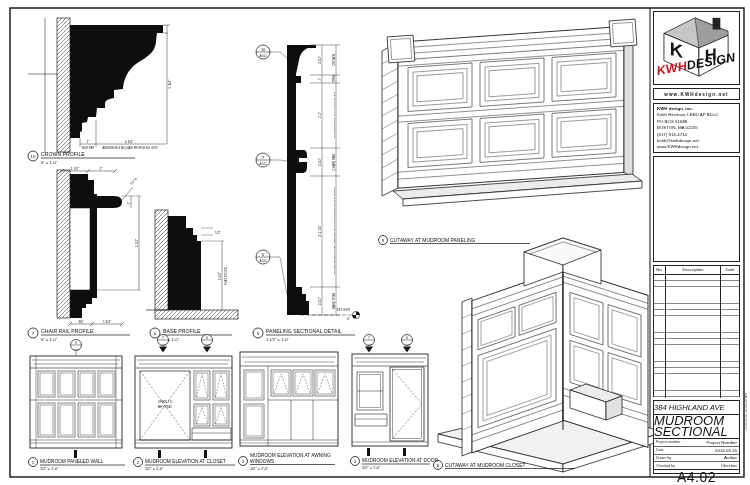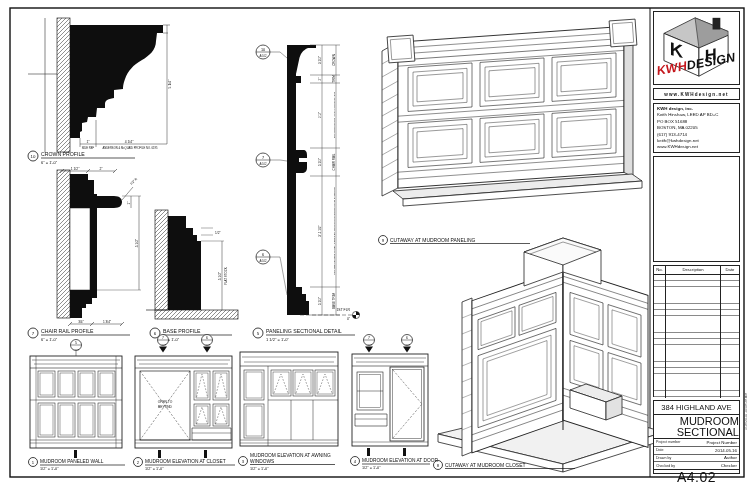--- a/index.html
+++ b/index.html
@@ -17,22 +17,22 @@
   #tb-rev{top:256px;height:132px;}
   .rev-head{display:flex;border-bottom:0.8px solid #222;font-size:4.2px;height:8px;line-height:8px;}
   .rev-c1{width:11px;border-right:0.8px solid #222;text-align:center;}
   .rev-c2{flex:1;text-align:center;border-right:0.8px solid #222;}
   .rev-c3{width:18px;text-align:center;}
   .rev-body{position:relative;height:123px;
     background:repeating-linear-gradient(to bottom,transparent 0,transparent 5.2px,#8a8a8a 5.2px,#8a8a8a 5.8px);}
   .rev-v1{position:absolute;top:0;bottom:0;left:11px;border-left:0.8px solid #222;}
   .rev-v2{position:absolute;top:0;bottom:0;right:18px;border-left:0.8px solid #222;}
   #tb-proj{top:391px;height:74px;}
-  .pj-address{border-bottom:0.8px solid #222;text-align:center;font-size:7.6px;line-height:13px;height:13px;}
-  .pj-title{border-bottom:0.8px solid #222;text-align:right;font-size:11px;line-height:10.5px;padding:1px 0;}
+  .pj-address{border-bottom:0.8px solid #222;font-size:7.6px;line-height:13px;height:13px;font-style:italic;}
+  .pj-title{border-bottom:0.8px solid #222;text-align:left;font-size:13px;line-height:10.5px;padding:1px 0;font-style:italic;}
   .pj-rows{border-bottom:0.8px solid #222;}
   .pj-row{display:flex;justify-content:space-between;align-items:center;height:6.8px;
           border-bottom:0.6px solid #666;padding:0 2px;}
   .pj-row:last-child{border-bottom:none;}
   .pj-lab{font-size:3.6px;color:#222;}
   .pj-val{font-size:4.4px;}
   .pj-num{border-bottom:0.8px solid #222;text-align:center;font-size:14px;letter-spacing:0.5px;height:15px;line-height:15px;}
   #brand{position:absolute;left:4px;bottom:6px;transform:rotate(-10deg);transform-origin:left bottom;
          font-size:12.5px;font-weight:bold;font-style:italic;letter-spacing:0.2px;}
   #brand .red{color:#c4161c;}

